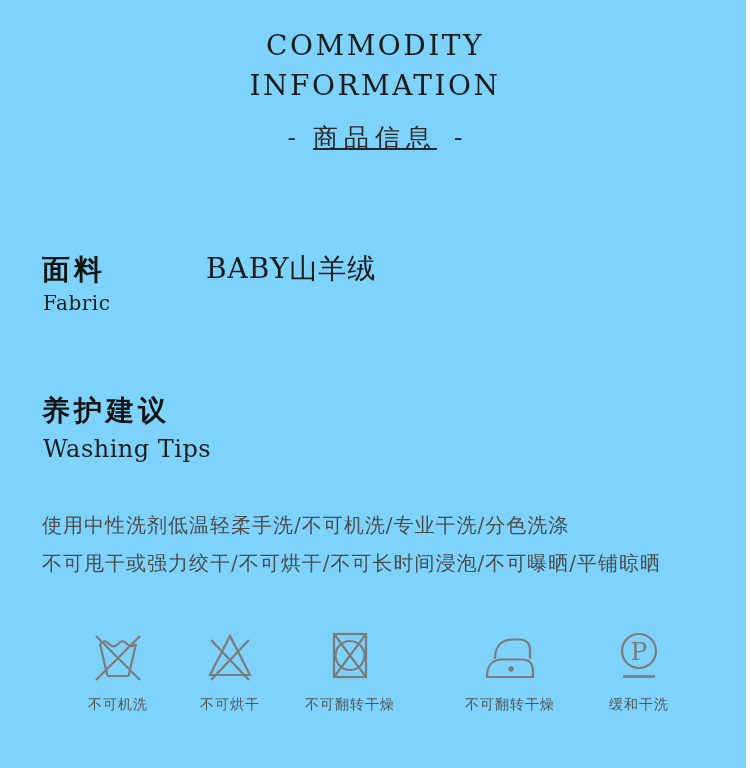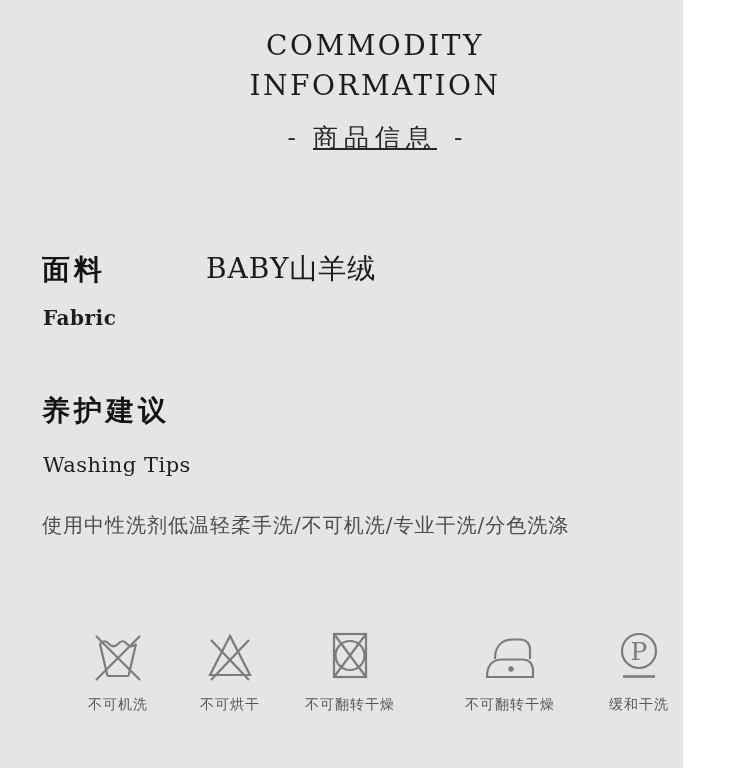--- a/index.html
+++ b/index.html
@@ -2,22 +2,22 @@
 <html><head>
 <meta charset="utf-8">
 <style>
   :root{
     --serif: "DejaVu Serif", "Liberation Serif", serif;
     --sans: "Liberation Sans", "DejaVu Sans", sans-serif;
   }
   html,body{margin:0;padding:0;background:#ffffff;}
   #canvas{
     position:relative;
-    width:683px;height:768px;
-    background:#e5e5e5;
+    width:746px;height:768px;
+    background:#7dd3fc;
     overflow:hidden;
     font-family: var(--serif);
   }
 
   
   .title-block{
     position:absolute; top:26px; left:0; width:750px;
     text-align:center;
   }
   .title-line{
@@ -47,30 +47,30 @@
     color:#141414;
   }
   .en-heading{
     position:absolute; left:43px;
     font-family: var(--serif);
     font-size:20px; line-height:28px;
     letter-spacing:0.5px;
     color:#1e1e1e;
   }
   #fabric-cn{ top:253px; }
-  #fabric-en{ top:304px;font-weight:bold; }
+  #fabric-en{ top:289px; }
   #fabric-value{
     position:absolute; left:206px; top:250px;
     font-family: var(--serif);
     font-size:28px; line-height:38px;
     letter-spacing:1px;
     color:#1b1b1b;
   }
   #care-cn{ top:394px; }
-  #care-en{ top:451px; font-size:21px; }
+  #care-en{ top:435px; font-size:24px; }
 
   
   .tips{
     position:absolute; left:42px; top:506px; width:680px;
     font-family: var(--serif);
     font-size:20px; line-height:38px;
     letter-spacing:1px;
     color:#4c4c4c;
   }
 
@@ -118,20 +118,21 @@
 
   <div id="fabric-cn" class="cn-heading">面料</div>
   <div id="fabric-value">BABY山羊绒</div>
   <div id="fabric-en" class="en-heading">Fabric</div>
 
   <div id="care-cn" class="cn-heading">养护建议</div>
   <div id="care-en" class="en-heading">Washing Tips</div>
 
   <div class="tips">
     <div>使用中性洗剂低温轻柔手洗/不可机洗/专业干洗/分色洗涤</div>
+    <div>不可甩干或强力绞干/不可烘干/不可长时间浸泡/不可曝晒/平铺晾晒</div>
   </div>
 
   <div id="care-item-1" class="care-item">
     <div class="icon-box">
       <svg class="care-svg" width="60" height="57" viewBox="0 0 60 57">
         <path d="M12,17 Q16.5,11.5 21,17 Q25.5,21.5 30,17 Q34.5,11.5 39,17 Q43.5,21.5 48,17"></path>
         <path d="M12,17 L19.5,49 M48,17 L40.5,49 M19.5,49 L40.5,49"></path>
         <path d="M8,9 L52,53 M52,9 L8,53"></path>
       </svg>
     </div>

